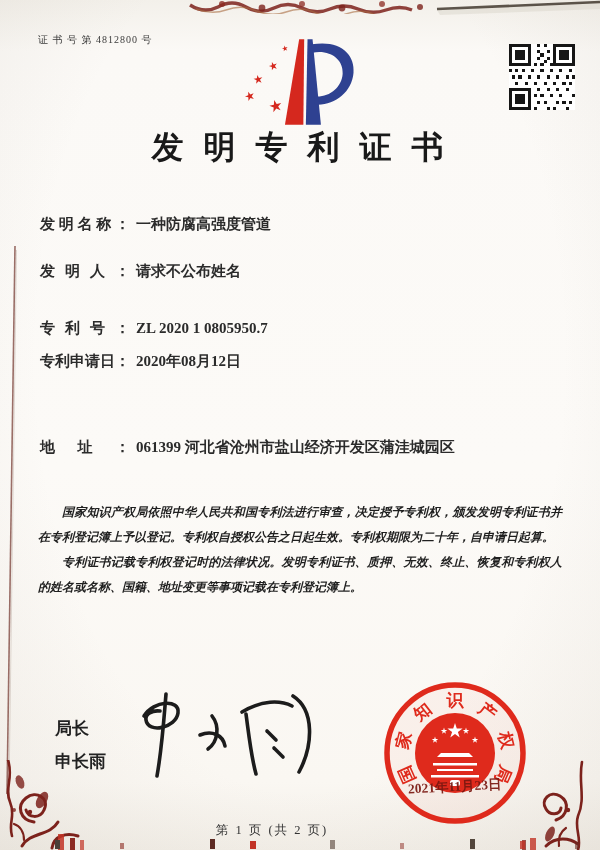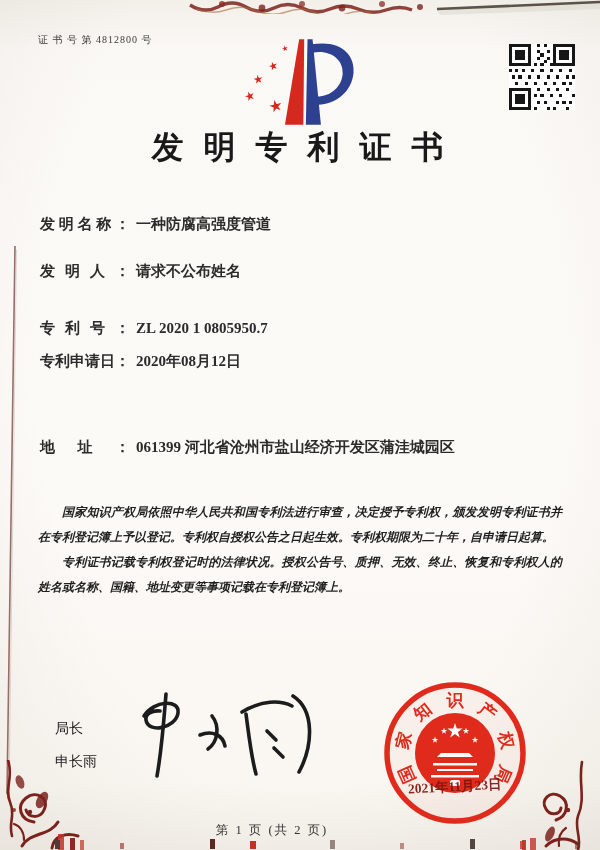--- a/index.html
+++ b/index.html
@@ -25,21 +25,21 @@
   .ls3{letter-spacing:10px;}
   .ls2{letter-spacing:22.5px;}
   .r1{top:10px}.r2{top:57px}.r3{top:114px}.r4{top:147px}.r5{top:190px}.r6{top:233px}
   .r7{top:265px;display:flex;gap:58px;}
   
   #body-text{left:38px;top:500px;width:524px;font-size:12px;line-height:25px;
     font-style:italic;font-weight:600;color:#1f1f1f;text-align:justify;}
   #body-text p{margin:0;text-indent:2em;}
   
   #signer{left:55px;top:712px;font-family:"Liberation Sans","DejaVu Sans",sans-serif;
-    font-weight:400;font-size:14px;color:#222;line-height:33px;}
+    font-weight:700;font-size:17px;color:#222;line-height:33px;}
   #footer{left:0;right:0;top:822px;text-align:center;font-size:12.5px;color:#333;
     transform:translateX(-28px);letter-spacing:2px;}
   svg{display:block;}
 </style>
 </head>
 <body>
 
 <div id="page">
   <div id="vignette"></div>
 
@@ -163,21 +163,21 @@
     <div class="frow r4">
       <span class="lbl ls5">专利申请日</span><span>：</span><span class="val">2020年08月12日</span>
     </div>
     <div class="frow r6">
       <span class="lbl ls2">地址</span><span>：</span><span class="val">061399 河北省沧州市盐山经济开发区蒲洼城园区</span>
     </div>
   </div>
 
   <div class="abs" id="body-text">
     <p>国家知识产权局依照中华人民共和国专利法进行审查，决定授予专利权，颁发发明专利证书并在专利登记簿上予以登记。专利权自授权公告之日起生效。专利权期限为二十年，自申请日起算。</p>
-    <p>专利证书记载专利权登记时的法律状况。授权公告号、质押、无效、终止、恢复和专利权人的姓名或名称、国籍、地址变更等事项记载在专利登记簿上。</p>
+    <p>专利证书记载专利权登记时的法律状况。发明专利证书、质押、无效、终止、恢复和专利权人的姓名或名称、国籍、地址变更等事项记载在专利登记簿上。</p>
   </div>
 
   <div class="abs" id="signer">
     <div>局长</div>
     <div>申长雨</div>
   </div>
 
   <svg class="abs" style="left:128px;top:686px" width="210" height="95" viewBox="0 0 210 95">
     <g stroke="#1c1c1c" stroke-width="3.6" fill="none" stroke-linecap="round" stroke-linejoin="round">
       <path d="M38,8 C36,32 34,62 29,90"></path>

